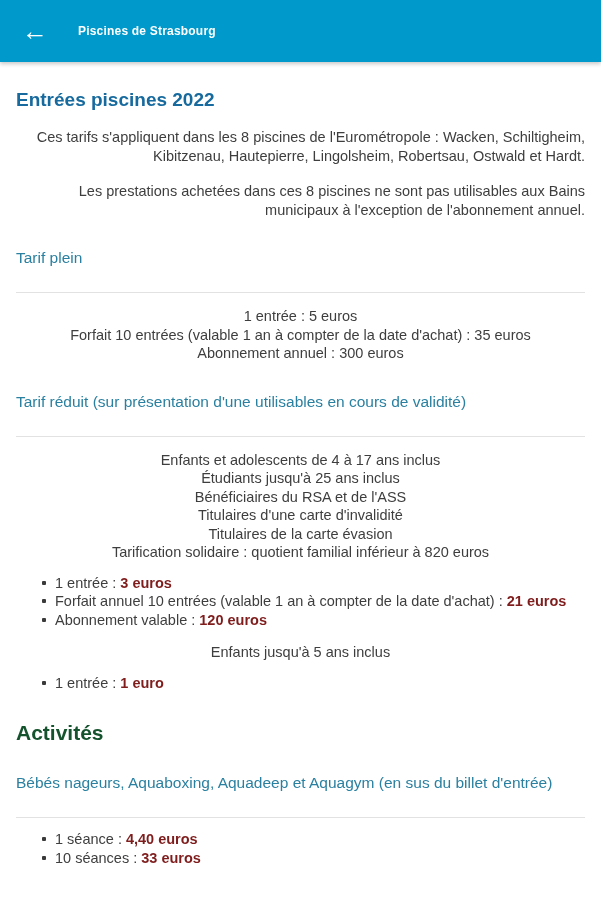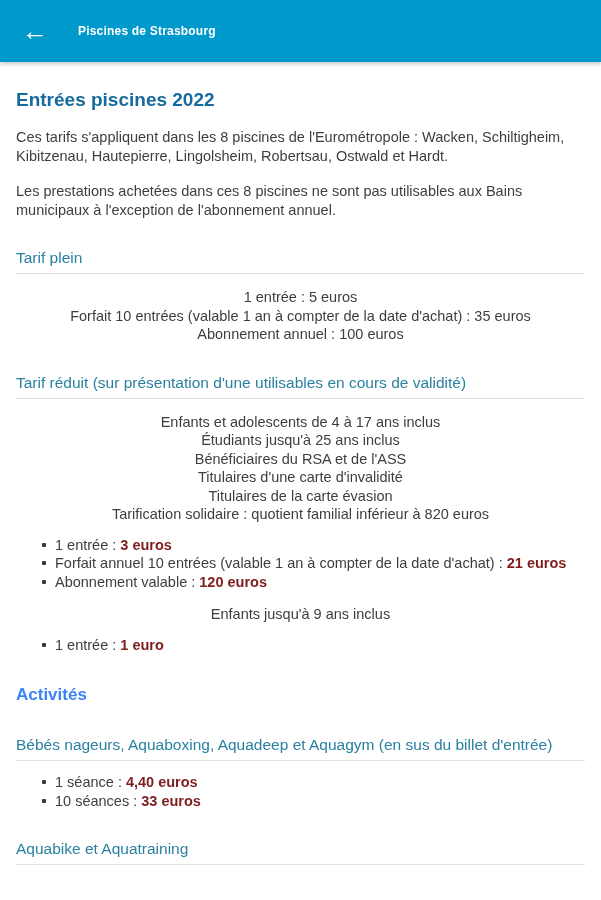--- a/index.html
+++ b/index.html
@@ -43,28 +43,28 @@
     height: 838px;
     overflow: hidden;
   }
   h1.page-title {
     color: #176a9e;
     font-size: 19px;
     font-weight: bold;
     margin: 27px 0 0 0;
     line-height: 22px;
   }
-  p.para { margin: 17px 0 0 0; }
+  p.para { margin: 17px 0 0 0; text-align: right; }
   h2.section {
     color: #2a80a0;
     font-weight: normal;
     font-size: 15.5px;
     line-height: 19px;
     margin: 29px 0 0 0;
-    padding-bottom: 6px;
+    padding-bottom: 25px;
     border-bottom: 1px solid #e2e2e2;
   }
   .linegroup { margin-top: 14px; text-align: center; }
   .linegroup div { margin: 0; }
   ul.bullets {
     margin: 12px 0 0 0;
     padding: 0 0 0 39px;
     list-style: none;
   }
   ul.bullets li { position: relative; }
@@ -73,22 +73,22 @@
     position: absolute;
     left: -13px;
     top: 7px;
     width: 4px;
     height: 4px;
     background: #3a3a3a;
     border-radius: 1px;
   }
   ul.bullets b { color: #7f1d1d; }
   h1.activities-title {
-    color: #3b82f6;
-    font-size: 17px;
+    color: #14532d;
+    font-size: 21px;
     font-weight: bold;
     margin: 30px 0 0 0;
     line-height: 22px;
   }
 </style>
 </head>
 <body>
 
 <header class="appbar">
   <span class="back">←</span>
@@ -99,39 +99,39 @@
 
   <h1 class="page-title">Entrées piscines 2022</h1>
 
   <p class="para">Ces tarifs s'appliquent dans les 8 piscines de l'Eurométropole : Wacken, Schiltigheim, Kibitzenau, Hautepierre, Lingolsheim, Robertsau, Ostwald et Hardt.</p>
   <p class="para">Les prestations achetées dans ces 8 piscines ne sont pas utilisables aux Bains municipaux à l'exception de l'abonnement annuel.</p>
 
   <h2 class="section">Tarif plein</h2>
   <div class="linegroup">
     <div>1 entrée : 5 euros</div>
     <div>Forfait 10 entrées (valable 1 an à compter de la date d'achat) : 35 euros</div>
-    <div>Abonnement annuel : 100 euros</div>
+    <div>Abonnement annuel : 300 euros</div>
   </div>
 
   <h2 class="section">Tarif réduit (sur présentation d'une utilisables en cours de validité)</h2>
   <div class="linegroup">
     <div>Enfants et adolescents de 4 à 17 ans inclus</div>
     <div>Étudiants jusqu'à 25 ans inclus</div>
     <div>Bénéficiaires du RSA et de l'ASS</div>
     <div>Titulaires d'une carte d'invalidité</div>
     <div>Titulaires de la carte évasion</div>
     <div>Tarification solidaire : quotient familial inférieur à 820 euros</div>
   </div>
   <ul class="bullets">
     <li><span>1 entrée : </span><b>3 euros</b></li>
     <li><span>Forfait annuel 10 entrées (valable 1 an à compter de la date d'achat) : </span><b>21 euros</b></li>
     <li><span>Abonnement valable : </span><b>120 euros</b></li>
   </ul>
   <div class="linegroup">
-    <div>Enfants jusqu'à 9 ans inclus</div>
+    <div>Enfants jusqu'à 5 ans inclus</div>
   </div>
   <ul class="bullets">
     <li><span>1 entrée : </span><b>1 euro</b></li>
   </ul>
 
   <h1 class="activities-title">Activités</h1>
 
   <h2 class="section">Bébés nageurs, Aquaboxing, Aquadeep et Aquagym (en sus du billet d'entrée)</h2>
   <ul class="bullets">
     <li><span>1 séance : </span><b>4,40 euros</b></li>

